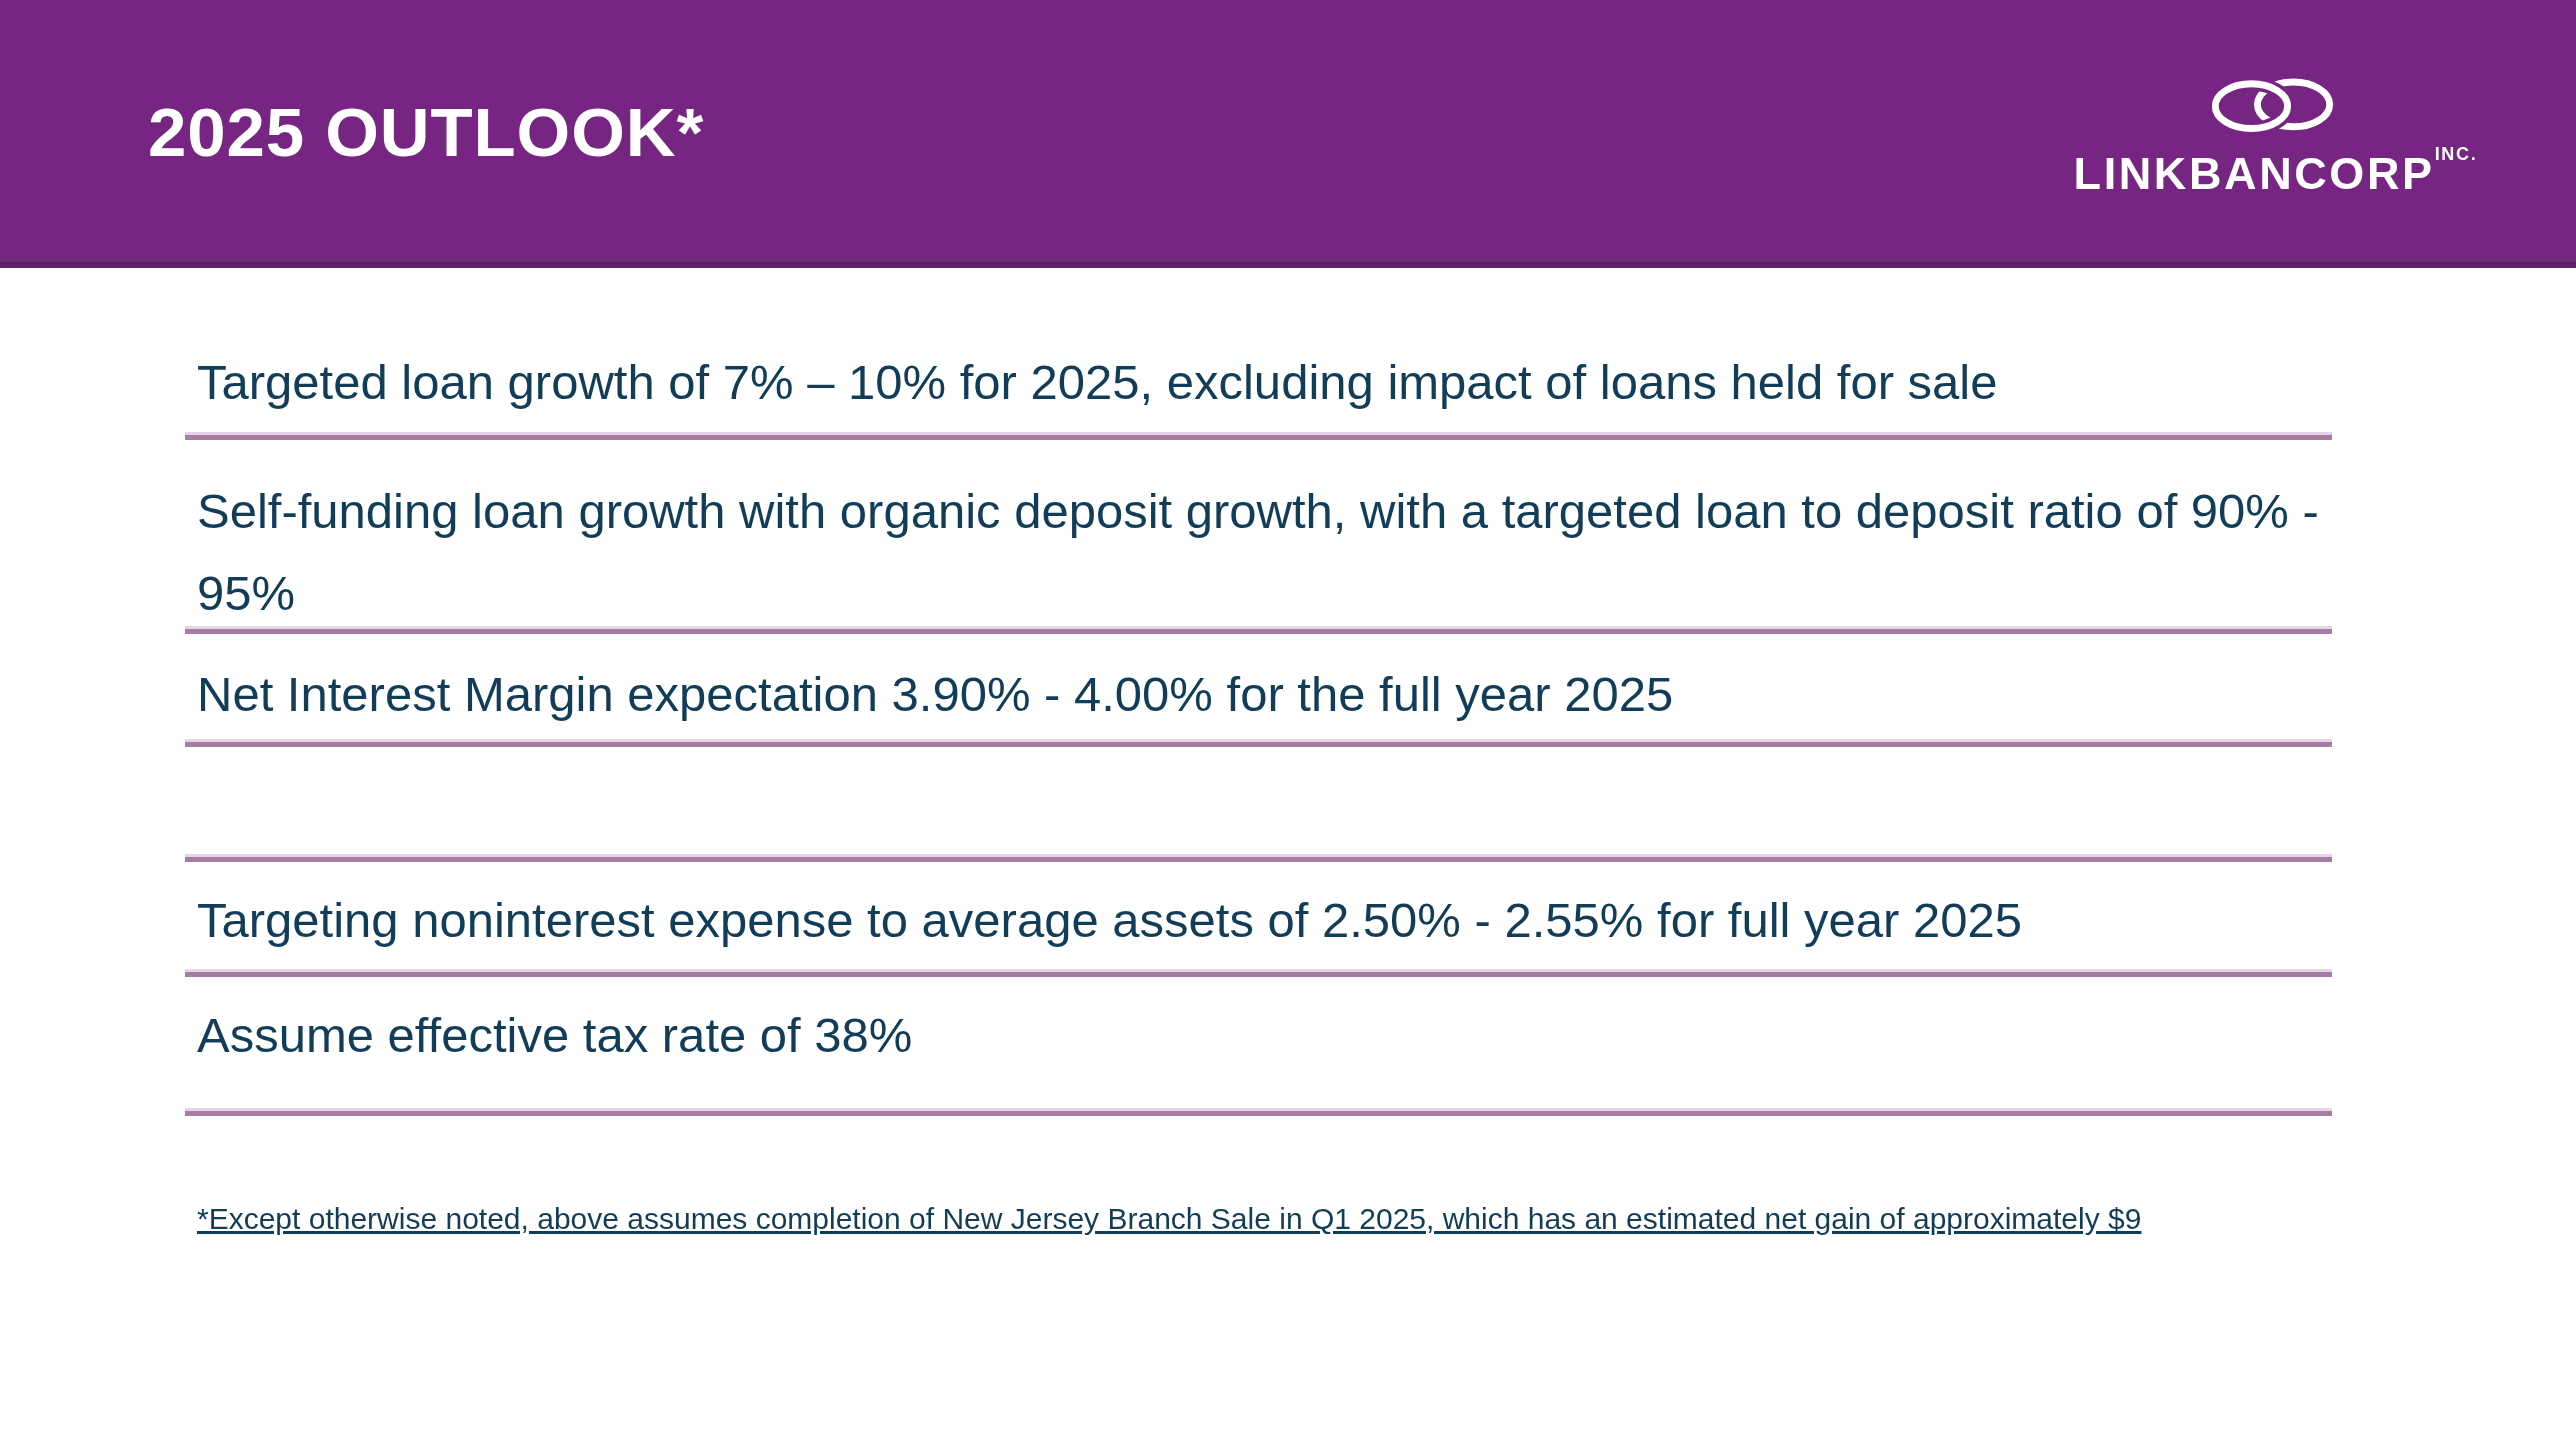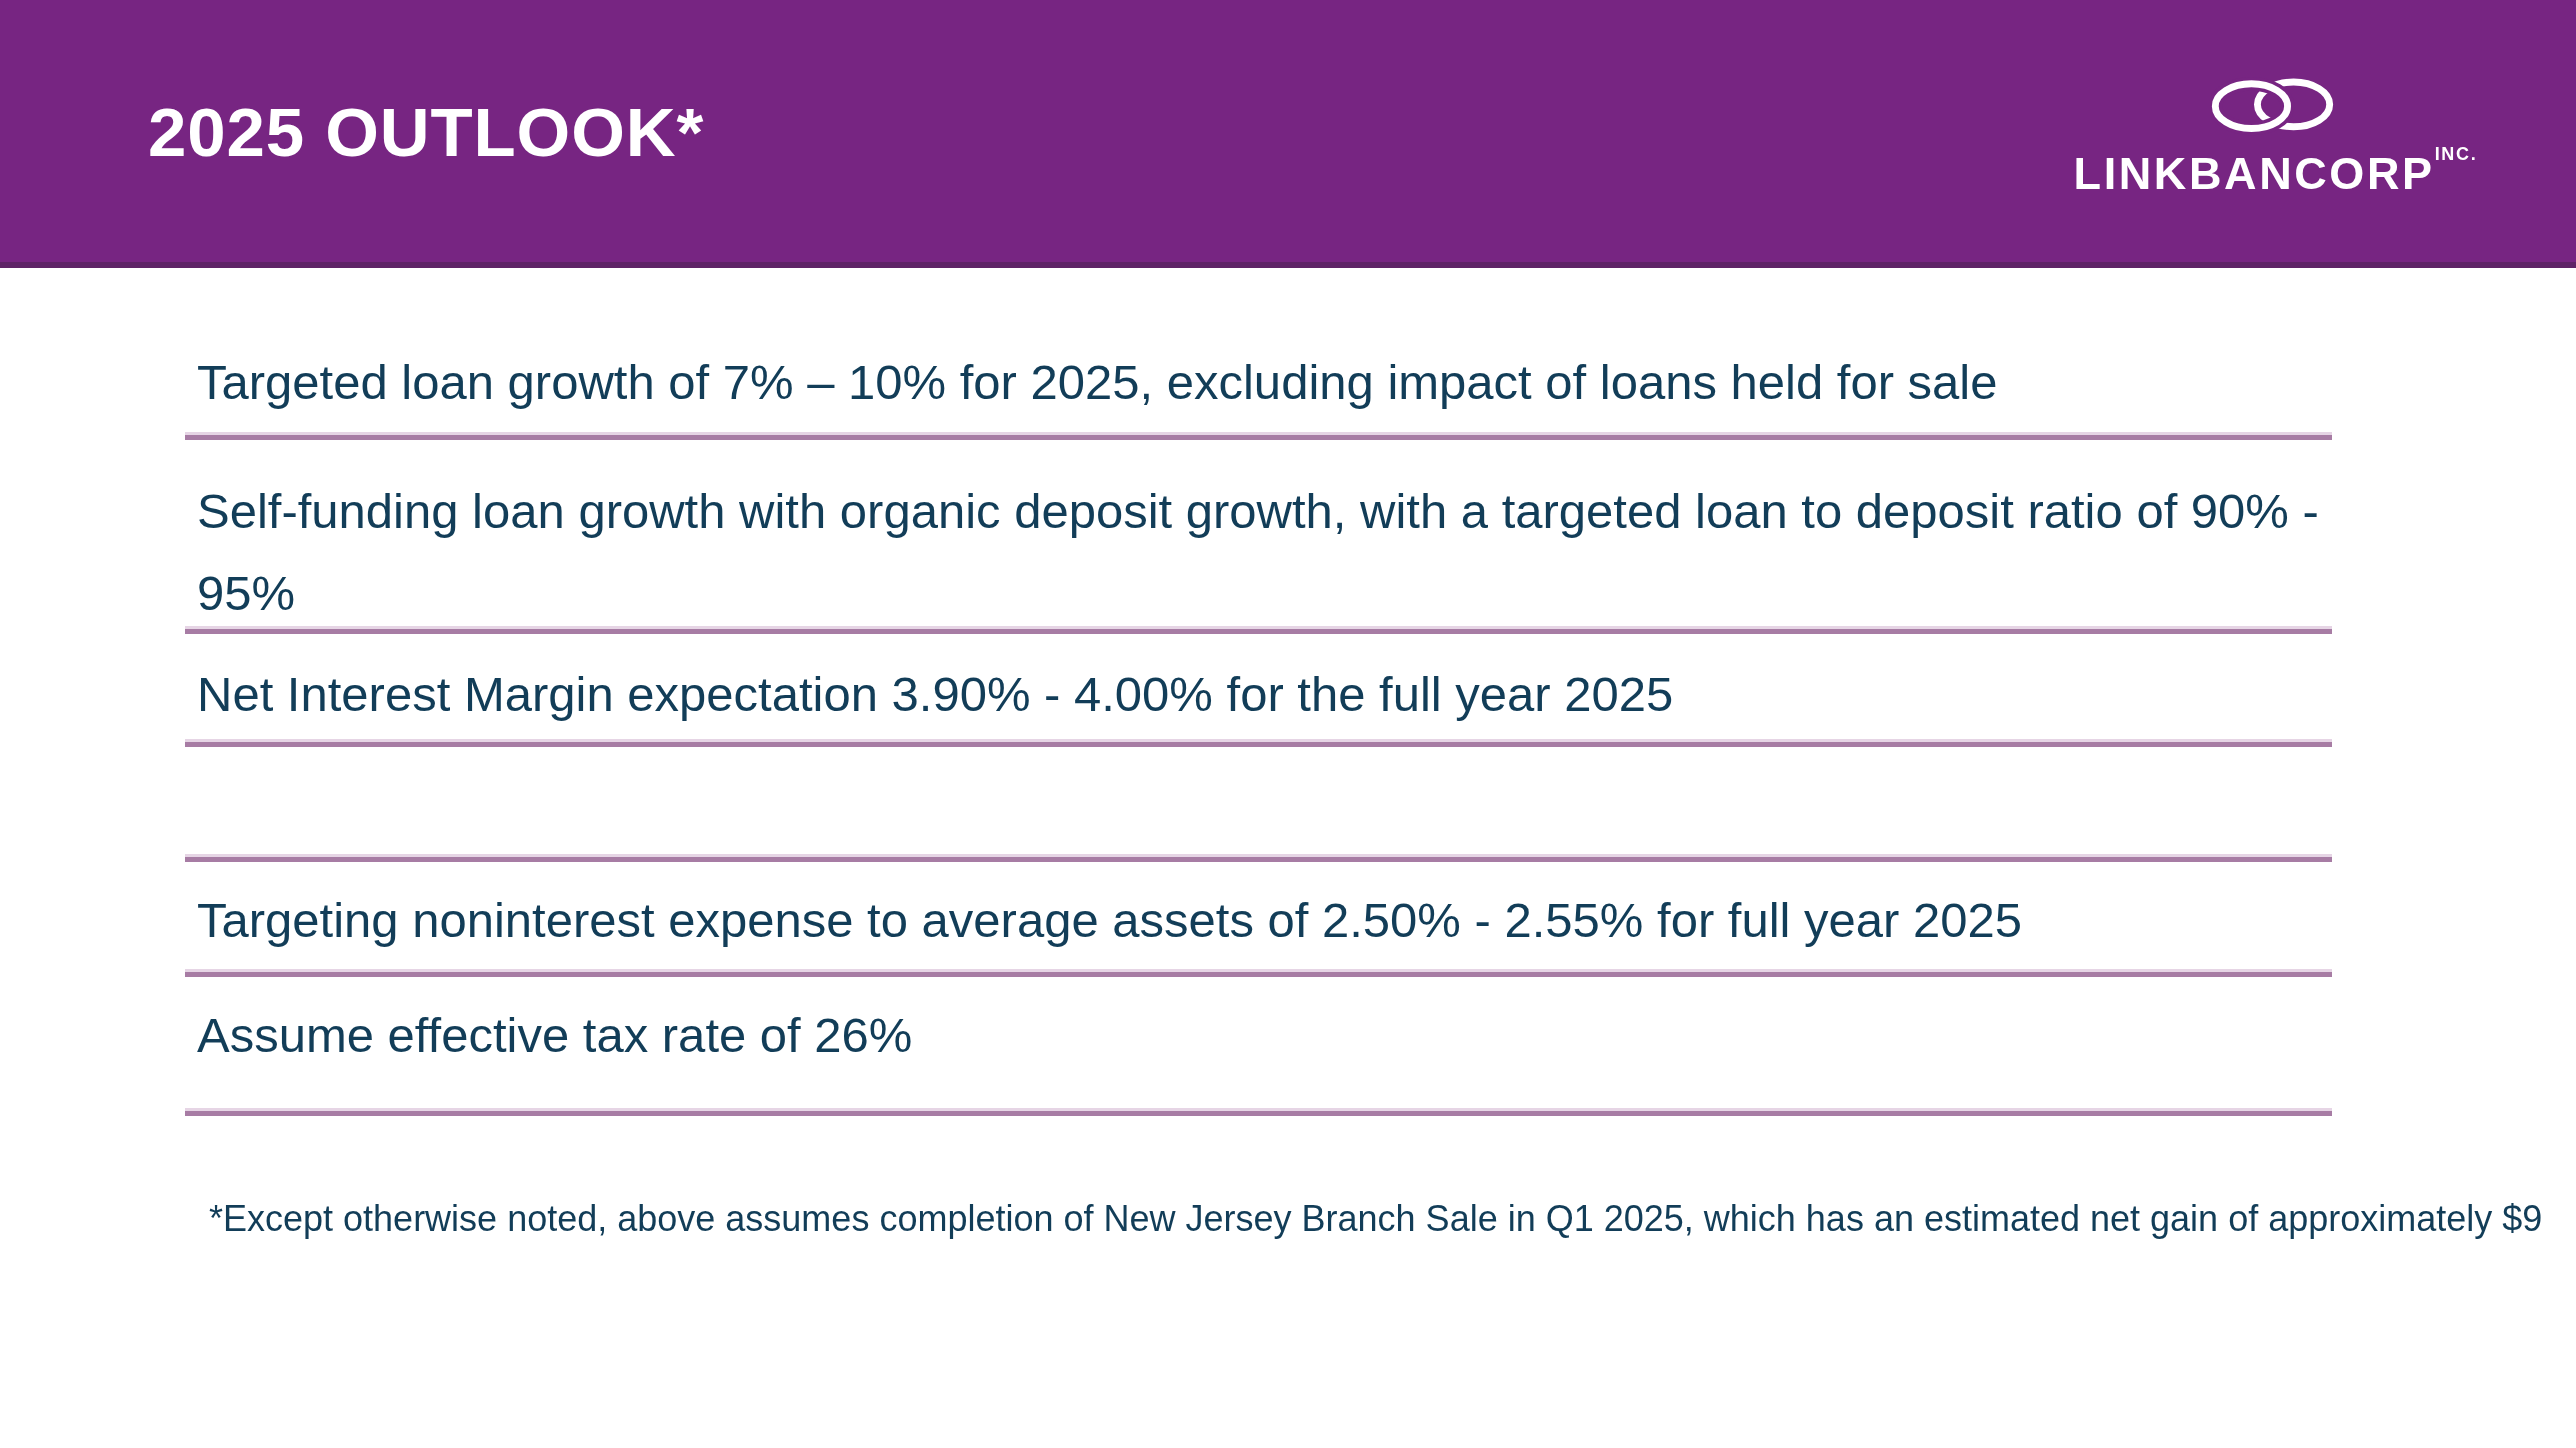--- a/index.html
+++ b/index.html
@@ -80,24 +80,25 @@
     background: linear-gradient(
       to bottom,
       var(--rule-light, #e6d5e5) 0 33%,
       var(--rule, #a77ca4) 33% 100%
     );
   }
 
   
   .footnote {
     position: absolute;
-    left: 209px; top: 1198px;
+    left: 197px; top: 1198px;
     width: 2198px;
     color: var(--navy, #123d58);
-    font-size: 36px;
+    font-size: 30px;
+    text-decoration: underline;
   }
   .footnote-line {
     line-height: 42px;
     white-space: nowrap;
   }
 
   
   .page-number {
     position: absolute;
     right: 66px; top: 1367px;
@@ -149,21 +150,21 @@
 
   <div class="rule" style="top:854px"></div>
 
   <div class="item" style="top:879px">
     <div class="item-line">Targeting noninterest expense to average assets of 2.50% - 2.55% for full year 2025</div>
 
   </div>
   <div class="rule" style="top:969px"></div>
 
   <div class="item" style="top:994px">
-    <div class="item-line">Assume effective tax rate of 26%</div>
+    <div class="item-line">Assume effective tax rate of 38%</div>
 
   </div>
   <div class="rule" style="top:1108px"></div>
 
   <div class="footnote">
     <div class="footnote-line">*Except otherwise noted, above assumes completion of New Jersey Branch Sale in Q1 2025, which has an estimated net gain of approximately $9</div>
     <div class="footnote-line">million held tax.</div>
   </div>
 
   <div class="page-number">20</div>

